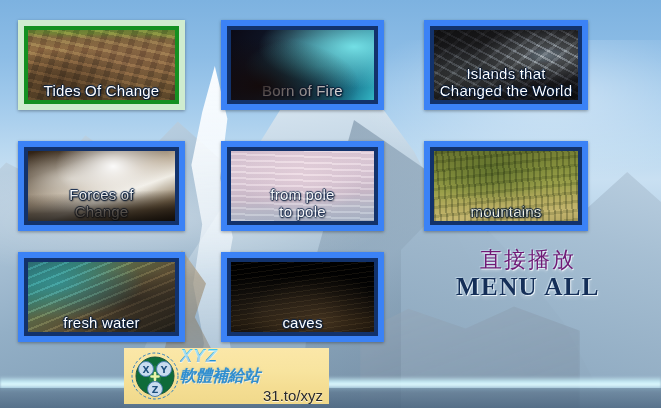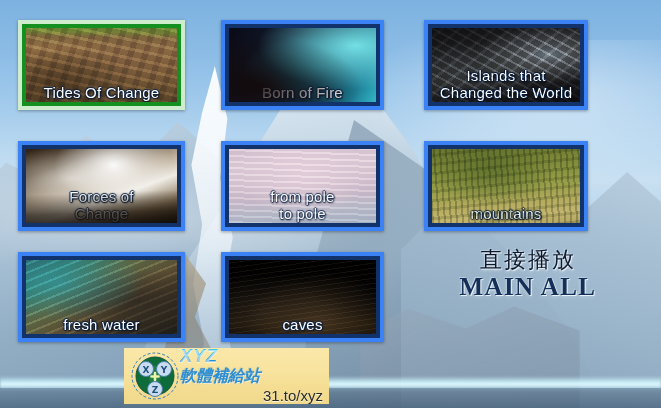--- a/index.html
+++ b/index.html
@@ -85,21 +85,21 @@
   }
   .bottom-dark{
     position:absolute;left:0;right:0;top:388px;height:20px;
     background:linear-gradient(180deg,rgba(92,118,142,.55),rgba(70,96,122,.75));
   }
 
   
   .thumb{
     position:absolute;
     box-sizing:border-box;
-    border:4px solid #3b82f6;
+    border:6px solid #3b82f6;
     background:#12326b;
     padding:4px;
     box-shadow:0 1px 3px rgba(0,0,0,.35);
   }
   .thumb.selected{ border-color:#cfeccf; background:#149021; }
   .thumb-media{
     position:relative;width:100%;height:100%;overflow:hidden;
     background:#102b4e;
   }
   .thumb-label{
@@ -214,21 +214,21 @@
   
   .menu-actions{
     position:absolute;left:404px;top:247px;width:248px;
     text-align:center;
   }
   .action{ margin-bottom:16px; cursor:pointer; }
   .action-cn{
     font-family:"DejaVu Sans", sans-serif;
     font-size:22px;
     letter-spacing:2px;
-    color:#0f172a;
+    color:#701a75;
     line-height:26px;
     text-shadow:
       1px 1px 0 rgba(235,245,252,.85),
       -1px -1px 0 rgba(200,222,240,.55),
       0 2px 3px rgba(255,255,255,.45);
   }
   .action-en{
     font-family:"Liberation Serif", serif;
     font-size:25px;
     font-weight:700;
@@ -334,21 +334,21 @@
       <div class="thumb" style="left: 221px; top: 252px; width: 163px; height: 90px;">
         <div class="thumb-media img-caves">
           <div class="thumb-label">caves</div>
         </div>
       </div>
     </div>
 
   <div class="menu-actions">
     <div class="action">
       <div class="action-cn">直接播放</div>
-      <div class="action-en">MAIN ALL</div>
+      <div class="action-en">MENU ALL</div>
     </div>
   </div>
 
   <div class="glow-band"></div>
   <div class="bottom-dark"></div>
 
   <div class="watermark">
     <svg class="wm-logo" viewBox="0 0 50 50">
       <circle cx="25" cy="25" r="23" fill="none" stroke="#2f7fbf" stroke-width="1" stroke-dasharray="3 2"></circle>
       <circle cx="25" cy="25" r="19" fill="#0e6b3a"></circle>

